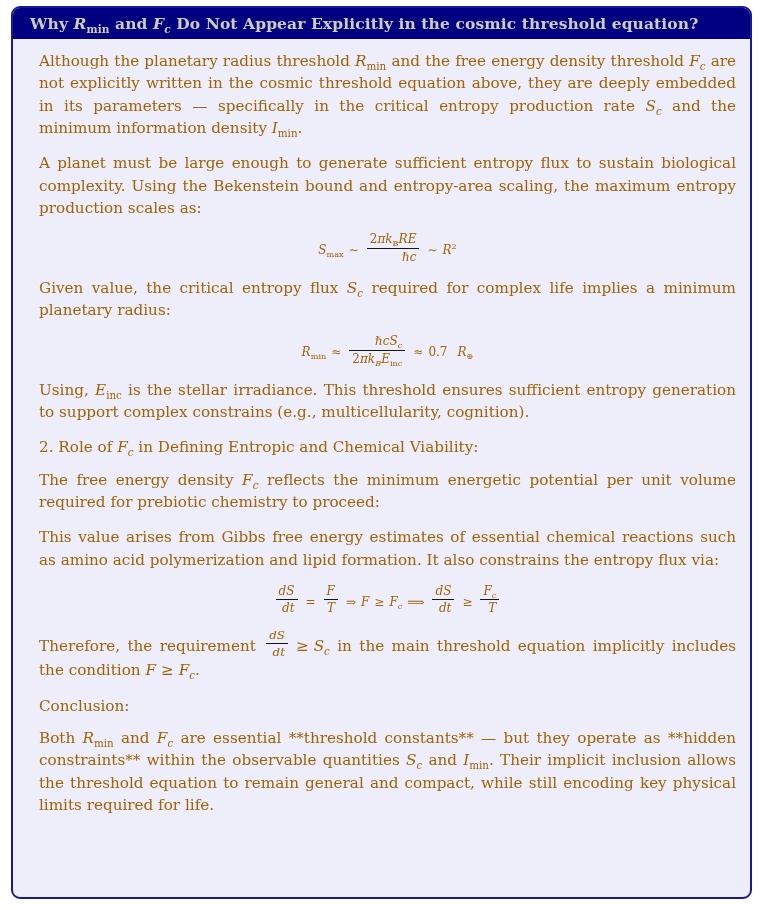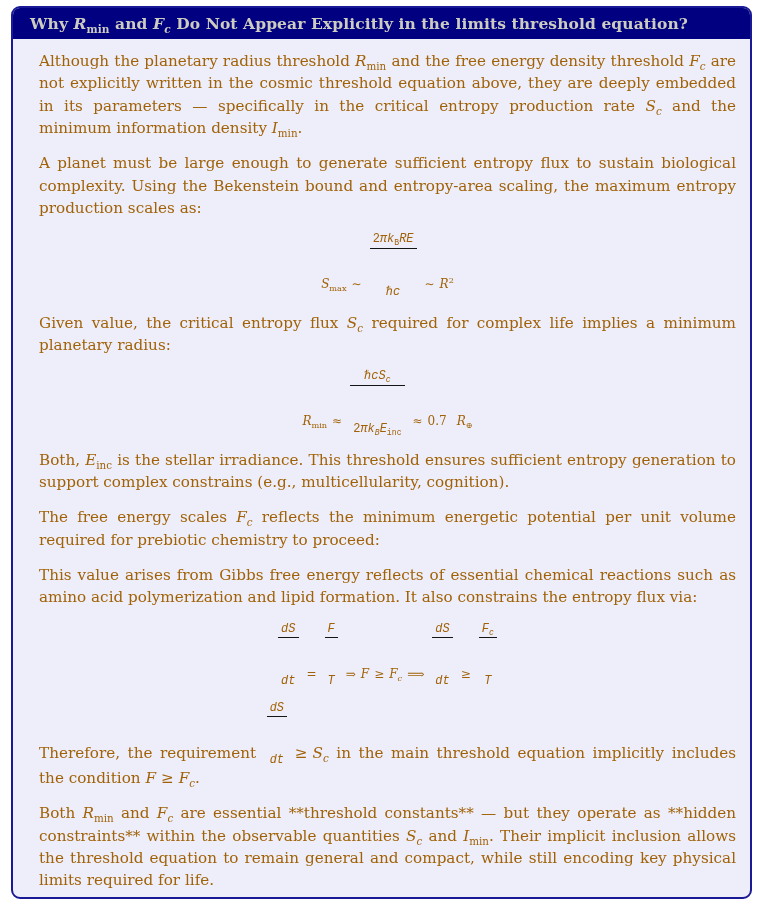--- a/index.html
+++ b/index.html
@@ -79,75 +79,75 @@
   sub, sup {
     font-size: 0.68em;
     font-style: normal;
     line-height: 0;
   }
   sub.it, sup.it { font-style: italic; }
 
   .frac {
     display: inline-block;
     vertical-align: -0.52em;
-    text-align: center;
+    text-align: right;
     margin: 0 3px;
-    font-family: Liberation Mono, monospace;
   }
   .frac > .num {
     display: block;
     padding: 0 3px 1px 3px;
     border-bottom: 1.1px solid #141414;
     line-height: 1.18;
   }
   .frac > .den {
     display: block;
     padding: 1px 3px 0 3px;
     line-height: 1.18;
-    margin-top: 35px;
   }
   .frac.small {
     font-size: 0.78em;
     vertical-align: -0.45em;
   }
   .sp { padding: 0 5px; }
   .spwide { padding: 0 11px; }
   .bigop { font-style: normal; padding: 0 5px; }
 </style>
 </head>
 <body>
 
 <div class="theorem-box">
 
   <div class="box-header">
-    <div class="box-header-title"><span>Why </span><span class="mi">R</span><sub>min</sub><span> and </span><span class="mi">F</span><sub class="it">c</sub><span> Do Not Appear Explicitly in the limits threshold equation?</span></div>
+    <div class="box-header-title"><span>Why </span><span class="mi">R</span><sub>min</sub><span> and </span><span class="mi">F</span><sub class="it">c</sub><span> Do Not Appear Explicitly in the cosmic threshold equation?</span></div>
   </div>
 
   <div class="box-body">
 
     <p class="para"><span>Although the planetary radius threshold </span><span class="mi">R</span><sub>min</sub><span> and the free energy density threshold </span><span class="mi">F</span><sub class="it">c</sub><span> are not explicitly written in the cosmic threshold equation above, they are deeply embedded in its parameters — specifically in the critical entropy production rate </span><span class="mi">S</span><sub class="it">c</sub><span> and the minimum information density </span><span class="mi">I</span><sub>min</sub><span>.</span></p>
 
 
     <p class="para">A planet must be large enough to generate sufficient entropy flux to sustain biological complexity. Using the Bekenstein bound and entropy-area scaling, the maximum entropy production scales as:</p>
 
     <div class="eqn"><span class="mi">S</span><sub>max</sub><span class="op sp">∼</span><span class="frac"><span class="num"><span class="mup">2</span><span class="mi">π</span><span class="mi">k</span><sub>B</sub><span class="mi">R</span><span class="mi">E</span></span><span class="den"><span class="mup">ℏ</span><span class="mi">c</span></span></span><span class="op sp">∼</span><span class="mi">R</span><sup>2</sup></div>
 
     <p class="para"><span>Given value, the critical entropy flux </span><span class="mi">S</span><sub class="it">c</sub><span> required for complex life implies a minimum planetary radius:</span></p>
 
     <div class="eqn"><span class="mi">R</span><sub>min</sub><span class="op sp">≈</span><span class="frac"><span class="num"><span class="mup">ℏ</span><span class="mi">c</span><span class="mi">S</span><sub class="it">c</sub></span><span class="den"><span class="mup">2</span><span class="mi">π</span><span class="mi">k</span><sub class="it">B</sub><span class="mi">E</span><sub>inc</sub></span></span><span class="op sp">≈</span><span class="mup">0.7</span><span class="sp"></span><span class="mi">R</span><sub>⊕</sub></div>
 
-    <p class="para"><span>Both, </span><span class="mi">E</span><sub>inc</sub><span> is the stellar irradiance. This threshold ensures sufficient entropy generation to support complex constrains (e.g., multicellularity, cognition).</span></p>
+    <p class="para"><span>Using, </span><span class="mi">E</span><sub>inc</sub><span> is the stellar irradiance. This threshold ensures sufficient entropy generation to support complex constrains (e.g., multicellularity, cognition).</span></p>
+
+    <p class="para tight nojust"><span>2. Role of </span><span class="mi">F</span><sub class="it">c</sub><span> in Defining Entropic and Chemical Viability:</span></p>
+
+    <p class="para"><span>The free energy density </span><span class="mi">F</span><sub class="it">c</sub><span> reflects the minimum energetic potential per unit volume required for prebiotic chemistry to proceed:</span></p>
 
 
-    <p class="para"><span>The free energy scales </span><span class="mi">F</span><sub class="it">c</sub><span> reflects the minimum energetic potential per unit volume required for prebiotic chemistry to proceed:</span></p>
-
-
-    <p class="para">This value arises from Gibbs free energy reflects of essential chemical reactions such as amino acid polymerization and lipid formation. It also constrains the entropy flux via:</p>
+    <p class="para">This value arises from Gibbs free energy estimates of essential chemical reactions such as amino acid polymerization and lipid formation. It also constrains the entropy flux via:</p>
 
     <div class="eqn"><span class="frac"><span class="num"><span class="mi">d</span><span class="mi">S</span></span><span class="den"><span class="mi">d</span><span class="mi">t</span></span></span><span class="op sp">=</span><span class="frac"><span class="num"><span class="mi">F</span></span><span class="den"><span class="mi">T</span></span></span><span class="bigop spwide">⇒</span><span class="mi">F</span><span class="op sp">≥</span><span class="mi">F</span><sub class="it">c</sub><span class="bigop spwide">⟹</span><span class="frac"><span class="num"><span class="mi">d</span><span class="mi">S</span></span><span class="den"><span class="mi">d</span><span class="mi">t</span></span></span><span class="op sp">≥</span><span class="frac"><span class="num"><span class="mi">F</span><sub class="it">c</sub></span><span class="den"><span class="mi">T</span></span></span></div>
 
     <p class="para"><span>Therefore, the requirement </span><span class="frac small"><span class="num"><span class="mi">d</span><span class="mi">S</span></span><span class="den"><span class="mi">d</span><span class="mi">t</span></span></span><span class="op sp">≥</span><span class="mi">S</span><sub class="it">c</sub><span> in the main threshold equation implicitly includes the condition </span><span class="mi">F</span><span class="op sp">≥</span><span class="mi">F</span><sub class="it">c</sub><span>.</span></p>
 
+    <p class="para tight nojust">Conclusion:</p>
 
     <p class="para"><span>Both </span><span class="mi">R</span><sub>min</sub><span> and </span><span class="mi">F</span><sub class="it">c</sub><span> are essential **threshold constants** — but they operate as **hidden constraints** within the observable quantities </span><span class="mi">S</span><sub class="it">c</sub><span> and </span><span class="mi">I</span><sub>min</sub><span>. Their implicit inclusion allows the threshold equation to remain general and compact, while still encoding key physical limits required for life.</span></p>
 
   </div>
 </div>
 
 </body></html>

